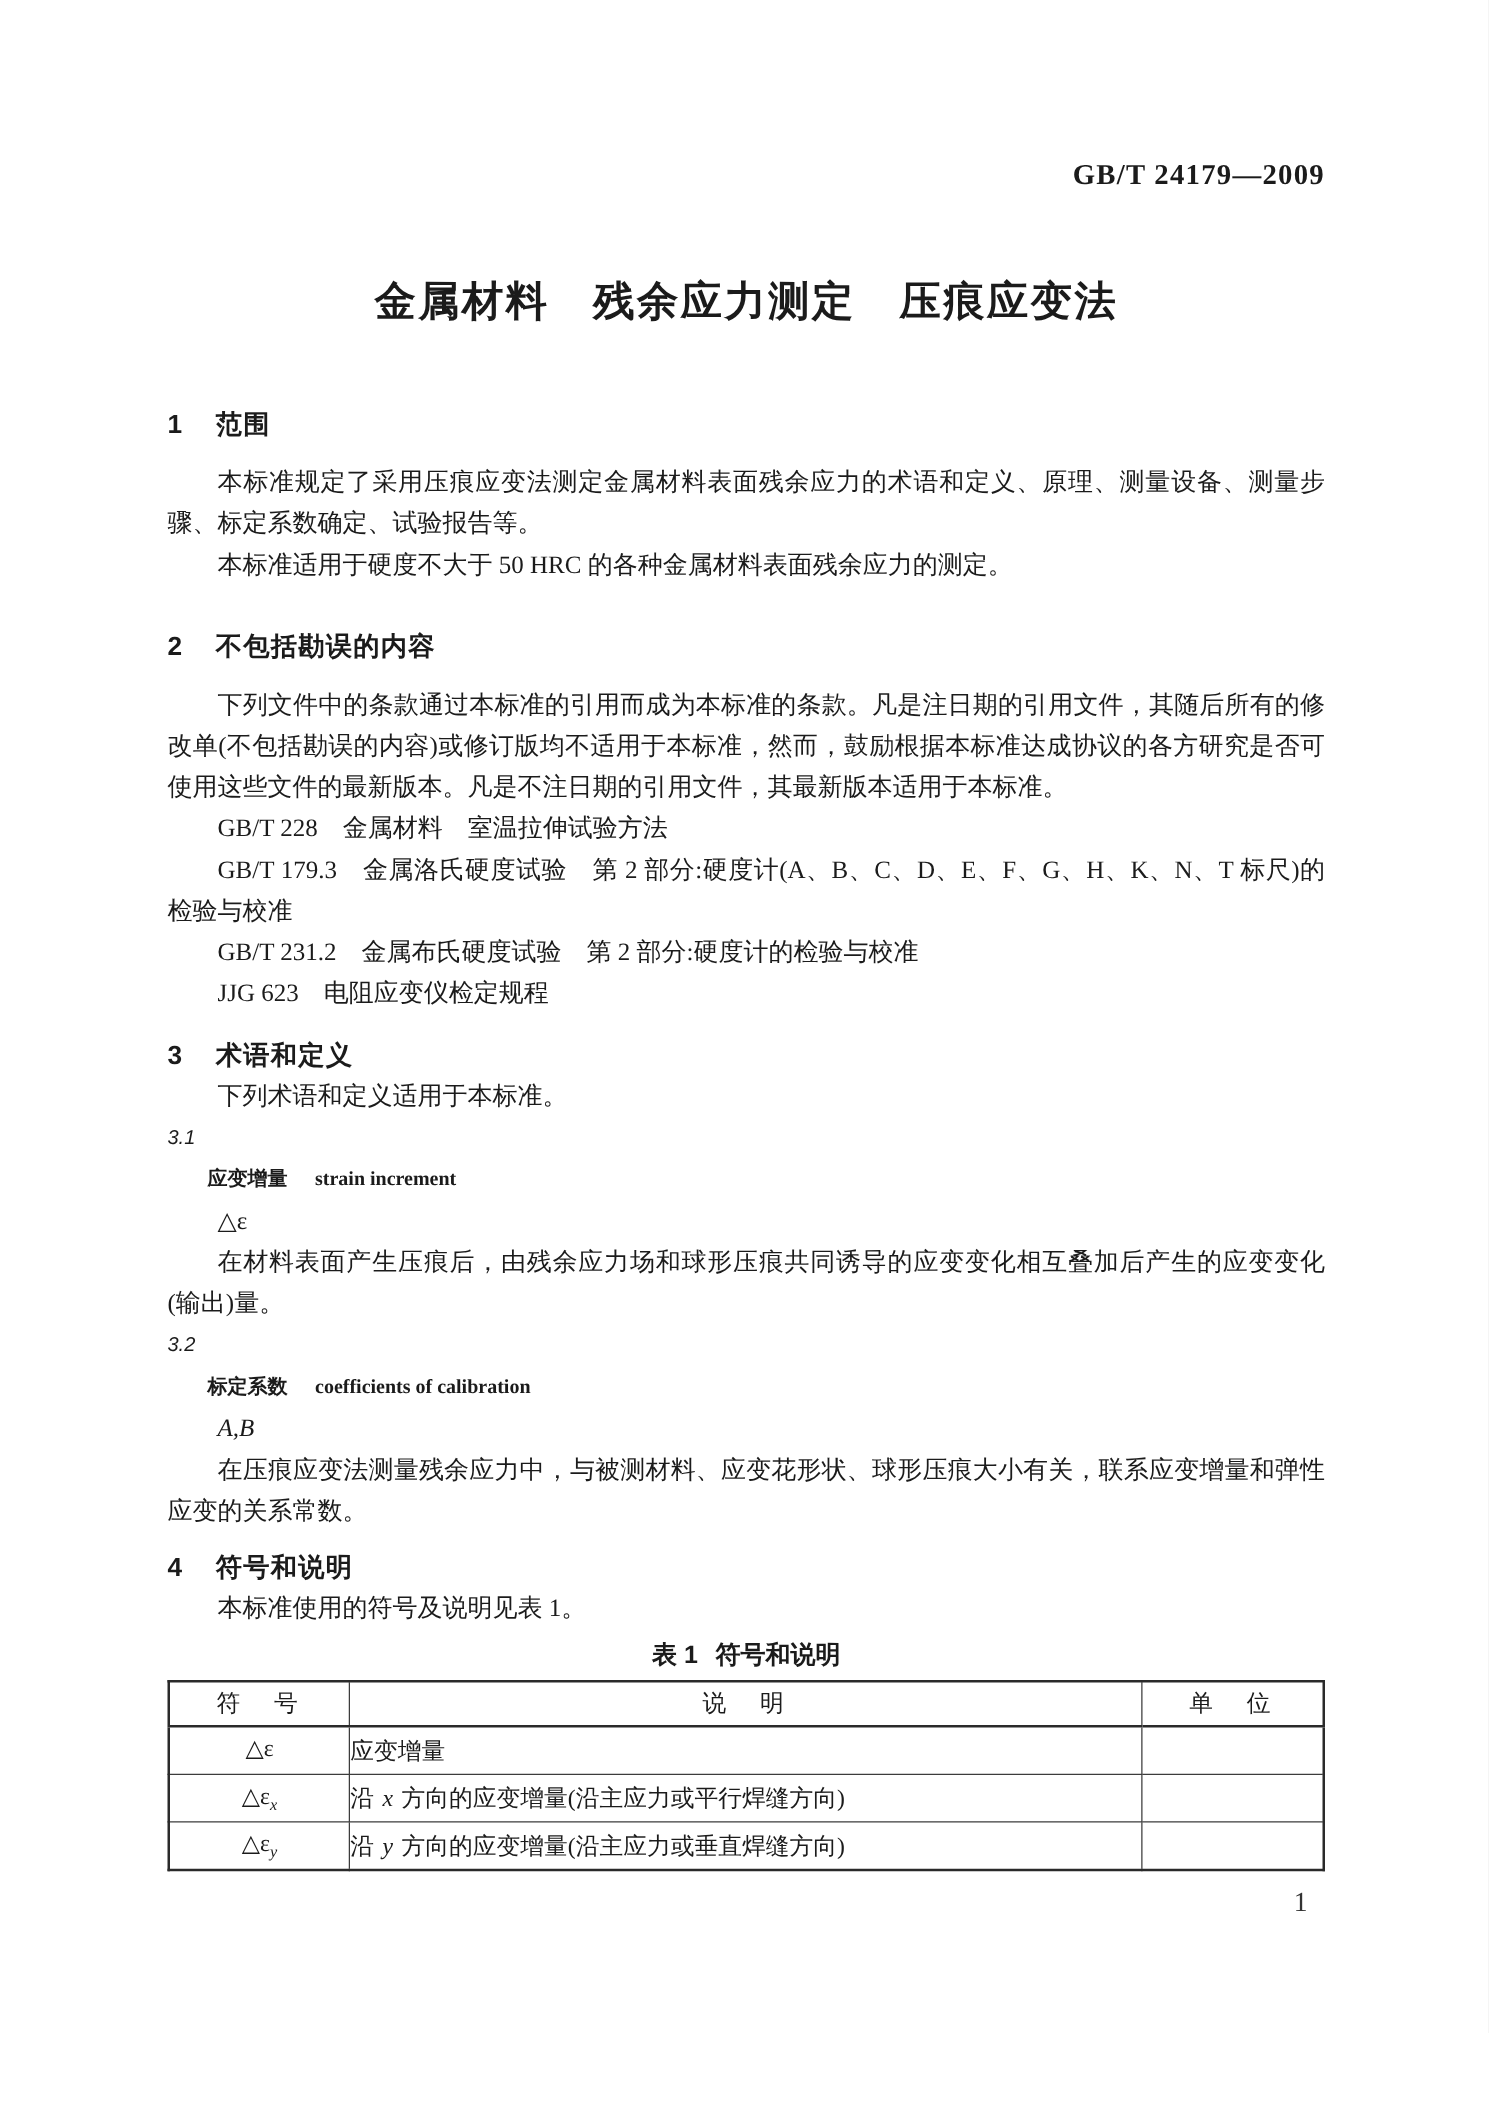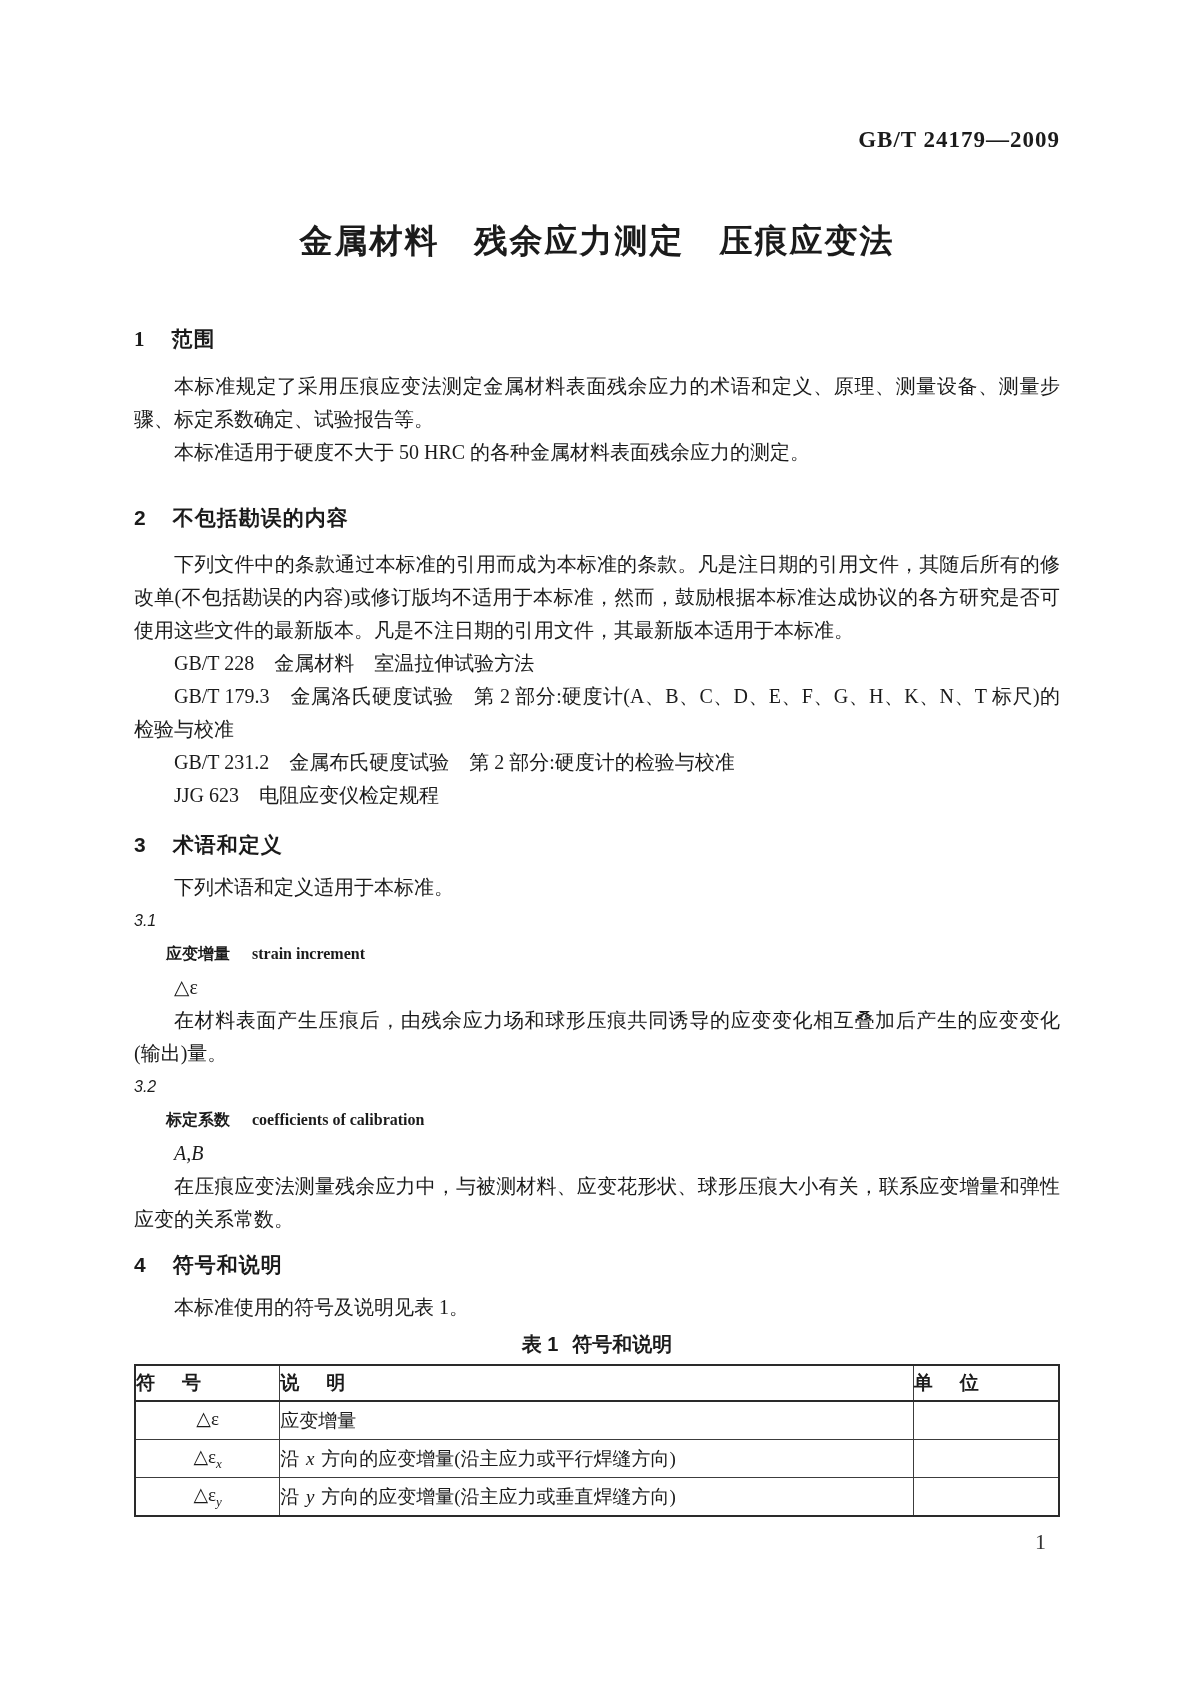--- a/index.html
+++ b/index.html
@@ -36,29 +36,29 @@
     letter-spacing:2px;
   }
   .sec-heading {
     font-family:"Liberation Sans", sans-serif;
     font-weight:bold;
     font-size:21px;
     line-height:29px;
     letter-spacing:1px;
   }
   .sec-heading .sec-num { display:inline-block; margin-right:26px; font-weight:bold; }
-  .h-scope { margin-top:62px;font-family:Liberation Serif, serif; }
+  .h-scope { margin-top:62px; }
   .h-refs  { margin-top:34px; }
   .h-terms { margin-top:18px; }
   .h-symbols { margin-top:14px; }
 
   p { margin:0; font-size:20px; line-height:33px; text-align:justify; }
   .indent { text-indent:2em; }
   .mt { margin-top:16px; }
-  .mt-s { margin-top:12px; }
+  .mt-s { margin-top:2px; }
 
   .sub-num {
     font-family:"Liberation Sans", sans-serif;
     font-size:16px;
     line-height:33px;
     font-style:italic;
   }
   .term-line {
     text-indent:2em;
     line-height:34px;
@@ -99,22 +99,22 @@
     font-size:19px;
   }
   table.symbols th, table.symbols td {
     border:1px solid #3c3c3c;
     padding:0;
     height:37px;
     vertical-align:middle;
   }
   table.symbols thead th {
     height:34px;
-    font-weight:bold;
-    text-align:left;
+    font-weight:normal;
+    text-align:center;
     letter-spacing:4px;
     border-bottom:2px solid #2a2a2a;
   }
   .col-sym  { width:144px; }
   .col-desc { width:637px; }
   .col-unit { width:145px; }
   td.sym-cell { text-align:center; font-family:"Liberation Serif","DejaVu Sans",serif; }
   td.desc-cell { text-align:left; padding-left:22px; }
   td.unit-cell { text-align:center; }
   .sym-sub { font-style:italic; font-size:13px; }

